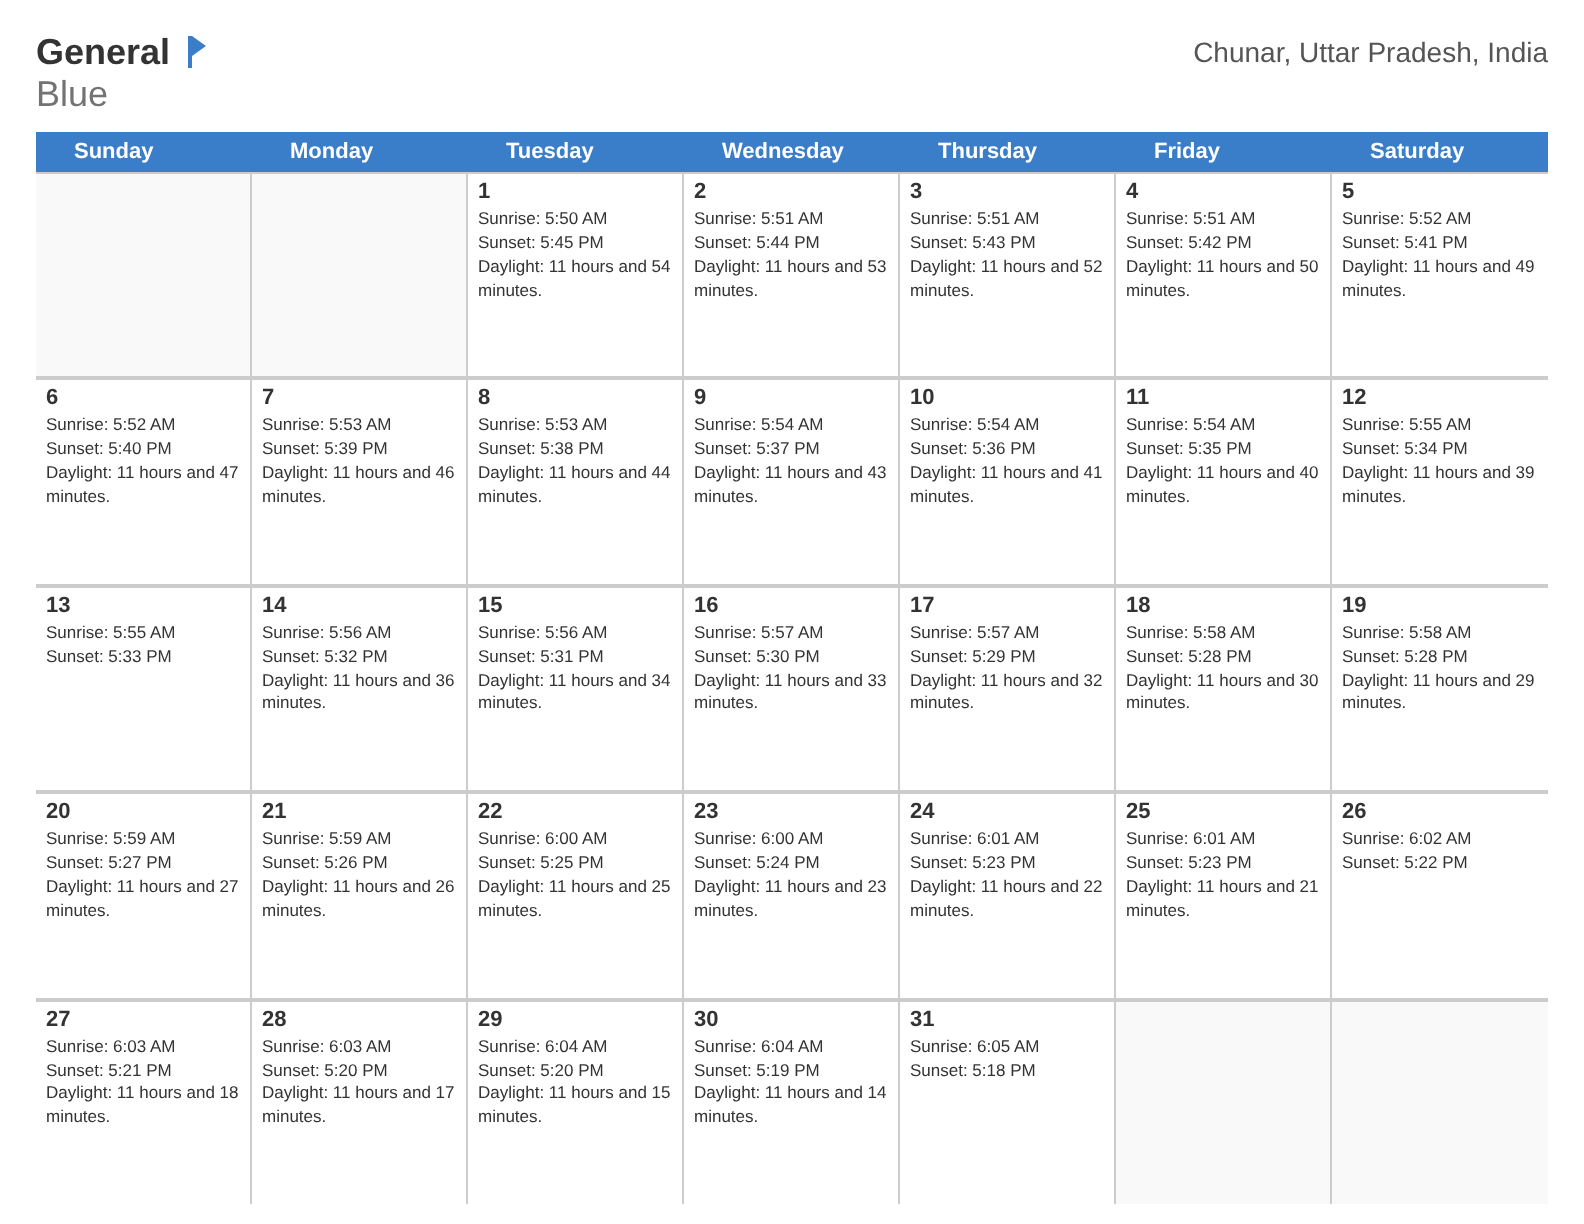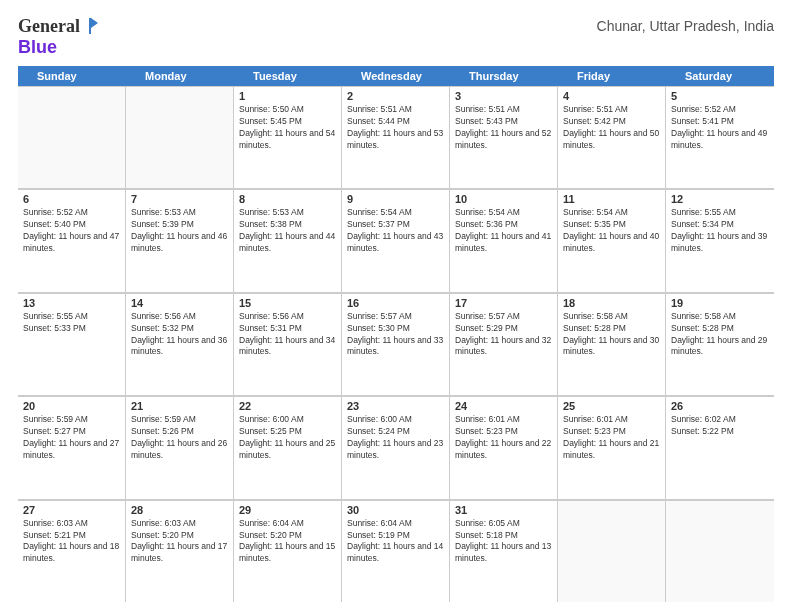--- a/index.html
+++ b/index.html
@@ -23,31 +23,30 @@
       justify-content: space-between;
       margin-bottom: 8px;
     }
     .logo-area {
       display: flex;
       flex-direction: column;
       align-items: flex-start;
     }
     .logo-text {
       display: flex;
-      font-family: Liberation Serif, serif;
     }
     .logo-general {
       font-size: 18px;
       font-weight: bold;
       color: #333;
     }
     .logo-blue {
       font-size: 18px;
-      font-weight: bold;
-      color: #6d28d9;
+      font-weight: normal;
+      color: #737373;
     }
     .logo-icon {
       width: 18px;
       height: 18px;
       margin-left: 2px;
     }
     .title-area {
       text-align: right;
     }
     .month-title {
@@ -336,20 +335,19 @@
           <div class="cal-cell">
             <span class="day-num">30</span>
             <span class="cell-line">Sunrise: 6:04 AM</span>
             <span class="cell-line">Sunset: 5:19 PM</span>
             <span class="cell-line">Daylight: 11 hours and 14 minutes.</span>
           </div>
           <div class="cal-cell">
             <span class="day-num">31</span>
             <span class="cell-line">Sunrise: 6:05 AM</span>
             <span class="cell-line">Sunset: 5:18 PM</span>
-            <span class="cell-line">Daylight: 11 hours and 13 minutes.</span>
           </div>
           <div class="cal-cell empty"></div>
           <div class="cal-cell empty"></div>
         </div>
       </div>
   </div>
 </div>
 
 </body></html>

